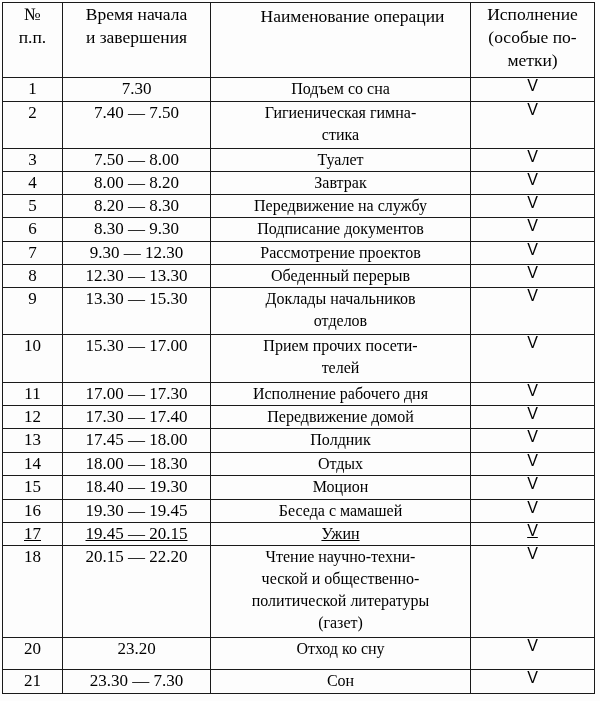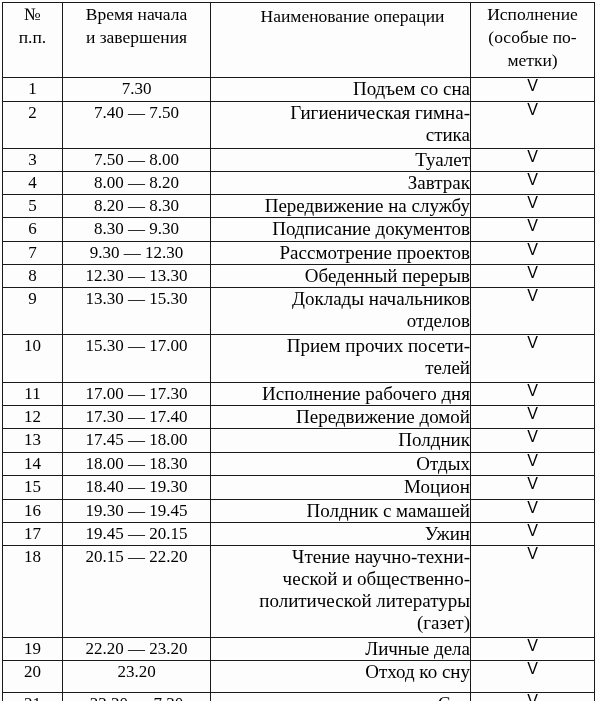--- a/index.html
+++ b/index.html
@@ -67,22 +67,22 @@
     padding-top: 1px;
   }
   td.time {
     text-align: center;
     font-size: 17px;
     line-height: 22px;
     padding-top: 1px;
     white-space: nowrap;
   }
   td.op {
-    text-align: right;
-    font-size: 19px;
+    text-align: center;
+    font-size: 16px;
     line-height: 22px;
     padding: 1px 4px 0 6px;
   }
   td.op .ln { display: block; white-space: nowrap; }
   td.done {
     text-align: center;
     font-family: "Liberation Sans", "DejaVu Sans", sans-serif;
     font-size: 16px;
     vertical-align: middle;
     line-height: 1;
@@ -241,51 +241,43 @@
           <td class="time">18.40 — 19.30</td>
           <td class="op">
             <span class="ln">Моцион</span>
           </td>
           <td class="done"><span>V</span></td>
         </tr>
         <tr style="height: 23px;">
           <td class="num">16</td>
           <td class="time">19.30 — 19.45</td>
           <td class="op">
-            <span class="ln">Полдник с мамашей</span>
-          </td>
-          <td class="done"><span>V</span></td>
-        </tr>
-        <tr style="height: 21px;">
+            <span class="ln">Беседа с мамашей</span>
+          </td>
+          <td class="done"><span>V</span></td>
+        </tr>
+        <tr style="height: 21px; text-decoration: underline;">
           <td class="num">17</td>
           <td class="time">19.45 — 20.15</td>
           <td class="op">
             <span class="ln">Ужин</span>
           </td>
           <td class="done"><span>V</span></td>
         </tr>
         <tr style="height: 92px; padding-left: 34px;">
           <td class="num">18</td>
           <td class="time">20.15 — 22.20</td>
           <td class="op">
             <span class="ln">Чтение научно-техни-</span>
             <span class="ln">ческой и общественно-</span>
             <span class="ln">политической литературы</span>
             <span class="ln">(газет)</span>
           </td>
           <td class="done"><span>V</span></td>
         </tr>
-        <tr style="height: 23px;">
-          <td class="num">19</td>
-          <td class="time">22.20 — 23.20</td>
-          <td class="op">
-            <span class="ln">Личные дела</span>
-          </td>
-          <td class="done"><span>V</span></td>
-        </tr>
         <tr style="height: 32px;">
           <td class="num">20</td>
           <td class="time">23.20</td>
           <td class="op">
             <span class="ln">Отход ко сну</span>
           </td>
           <td class="done"><span>V</span></td>
         </tr>
         <tr style="height: 24px;">
           <td class="num">21</td>

